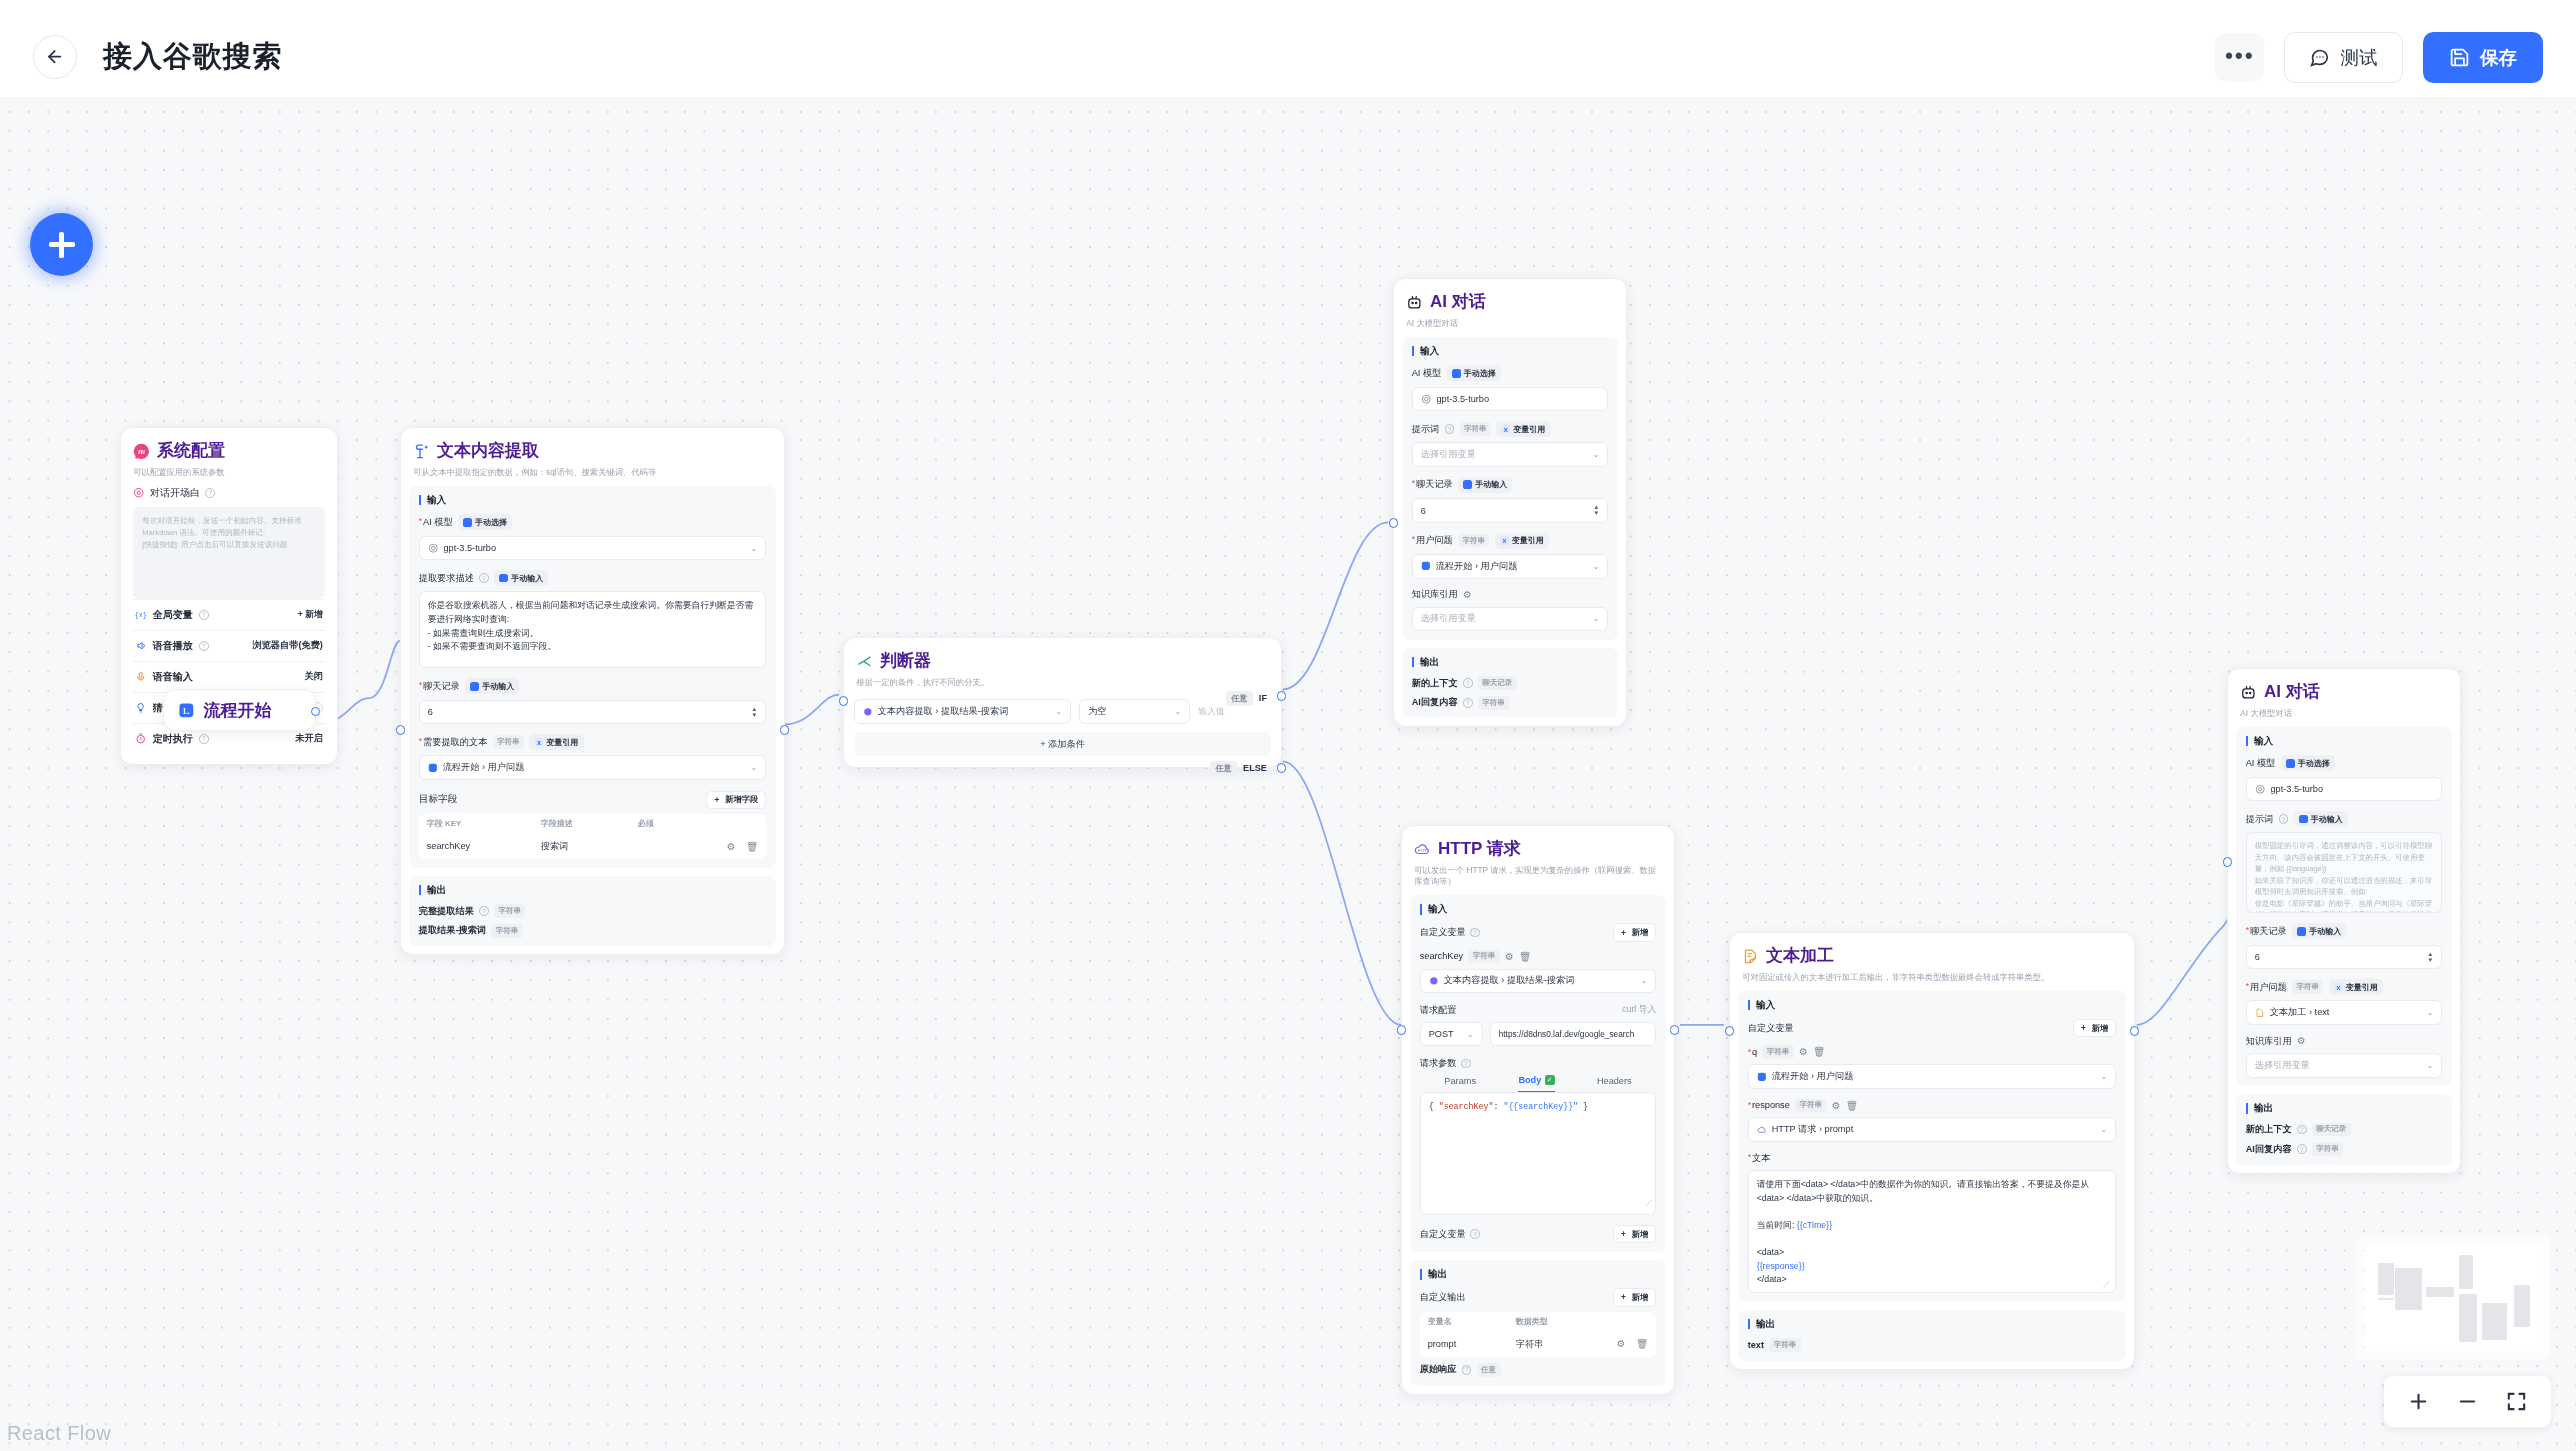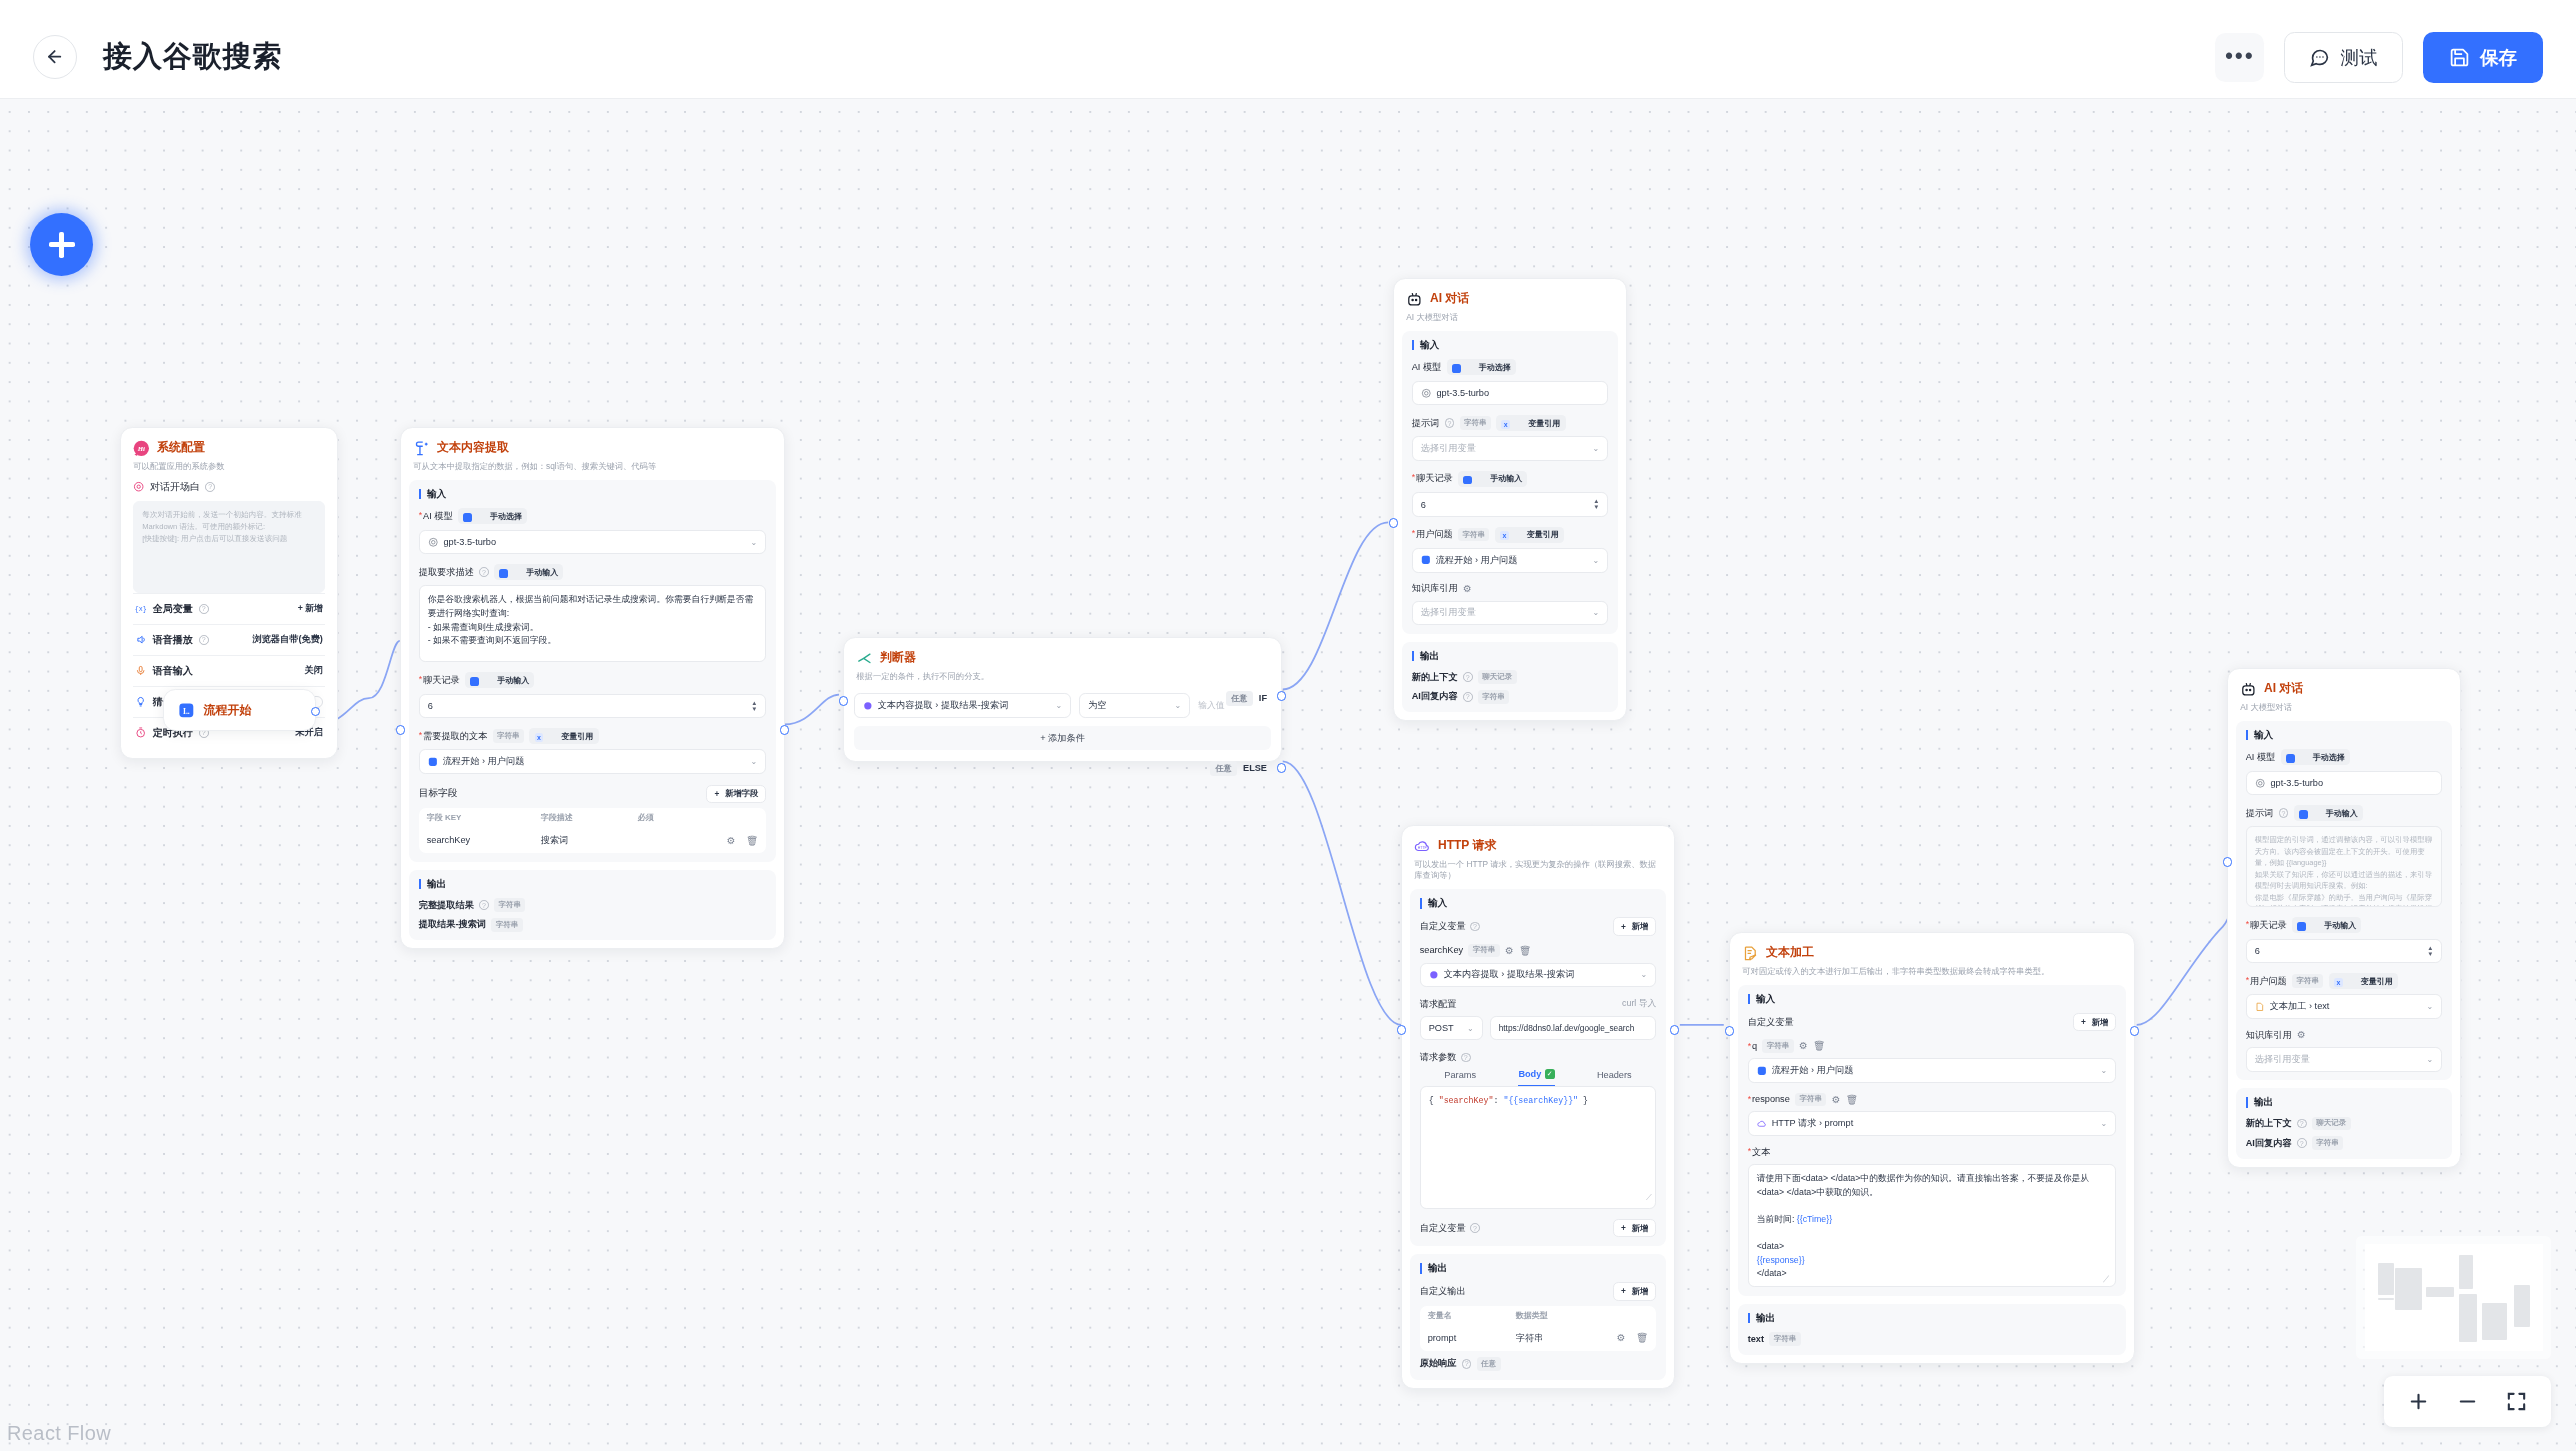--- a/index.html
+++ b/index.html
@@ -75,21 +75,21 @@
   
   .node {
     position: absolute; background: #fff; border-radius: 12.3px;
     border: 0.9px solid #eceef1;
     box-shadow: 0 2.6px 12.3px rgba(19,26,38,0.07);
     z-index: 10;
   }
   .node-head { padding: 11.4px 12.3px 8px 12.3px; }
   .node-title-row { display: flex; align-items: center; gap: 7px; }
   .node-ico { width: 16.7px; height: 16.7px; flex: 0 0 auto; display:block; }
-  .node-title { font-size: 12px; font-weight: 700; color: #c2410c; }
+  .node-title { font-size: 17px; font-weight: 700; color: #4c1d95; }
   .node-desc { margin-top: 4.4px; font-size: 8.3px; color: #9aa1ad; line-height: 1.35; }
 
   .sect {
     margin: 0 8px 8px 8px; background: #f7f8fa; border-radius: 8px; padding: 8.8px 9.7px;
   }
   .sect-title {
     font-size: 9.7px; font-weight: 700; color: #1a202c;
     border-left: 2.6px solid #3370ff; padding-left: 6.2px; line-height: 1.1;
     margin-bottom: 8.8px;
   }
@@ -99,21 +99,21 @@
   .q-ico {
     width: 9.7px; height: 9.7px; border-radius: 50%; border: 0.9px solid #b6bbc4;
     color: #b6bbc4; font-size: 7px; display: inline-flex; align-items: center;
     justify-content: center; line-height: 1;
   }
   .tag-plain {
     font-size: 7.5px; color: #9aa1ad; background: #eef0f3; border-radius: 3.5px;
     padding: 1.8px 4.4px; font-weight: 600;
   }
   .tag-chip {
-    display: inline-flex; align-items: flex-end; gap: 18px;
+    display: inline-flex; align-items: center; gap: 3px;
     font-size: 8px; color: #2b3445; background: #eef0f3; border-radius: 4.4px;
     padding: 2.6px 5.3px; font-weight: 700; cursor: pointer;
   }
   .chip-sq { width: 8.8px; height: 8.8px; border-radius: 2.6px; flex: 0 0 auto; }
   .chip-sq.blue { background: #3370ff; }
   .chip-sq.vblue { background: #dde7ff; color:#3370ff; font-size:7px; display:flex;align-items:center;justify-content:center;font-weight:700;}
 
   .inp {
     background: #fff; border: 0.9px solid #e8eaee; border-radius: 6.2px;
     height: 24.6px; display: flex; align-items: center; padding: 0 8px;

